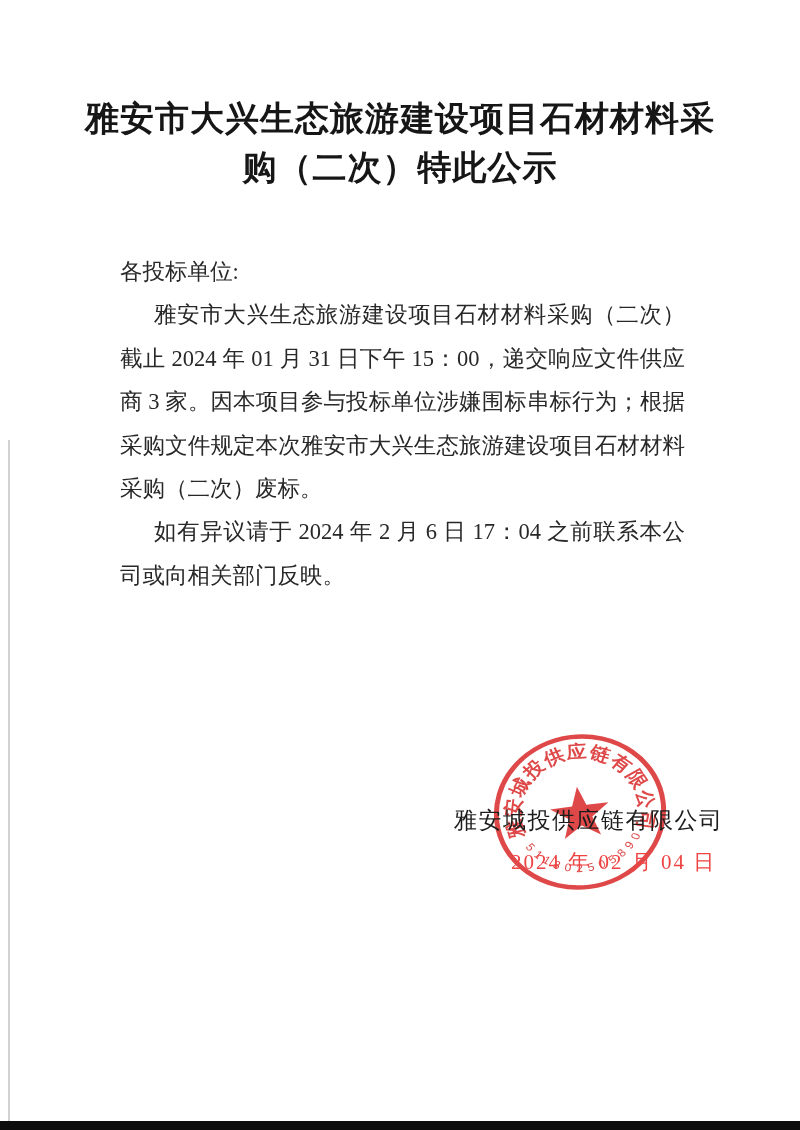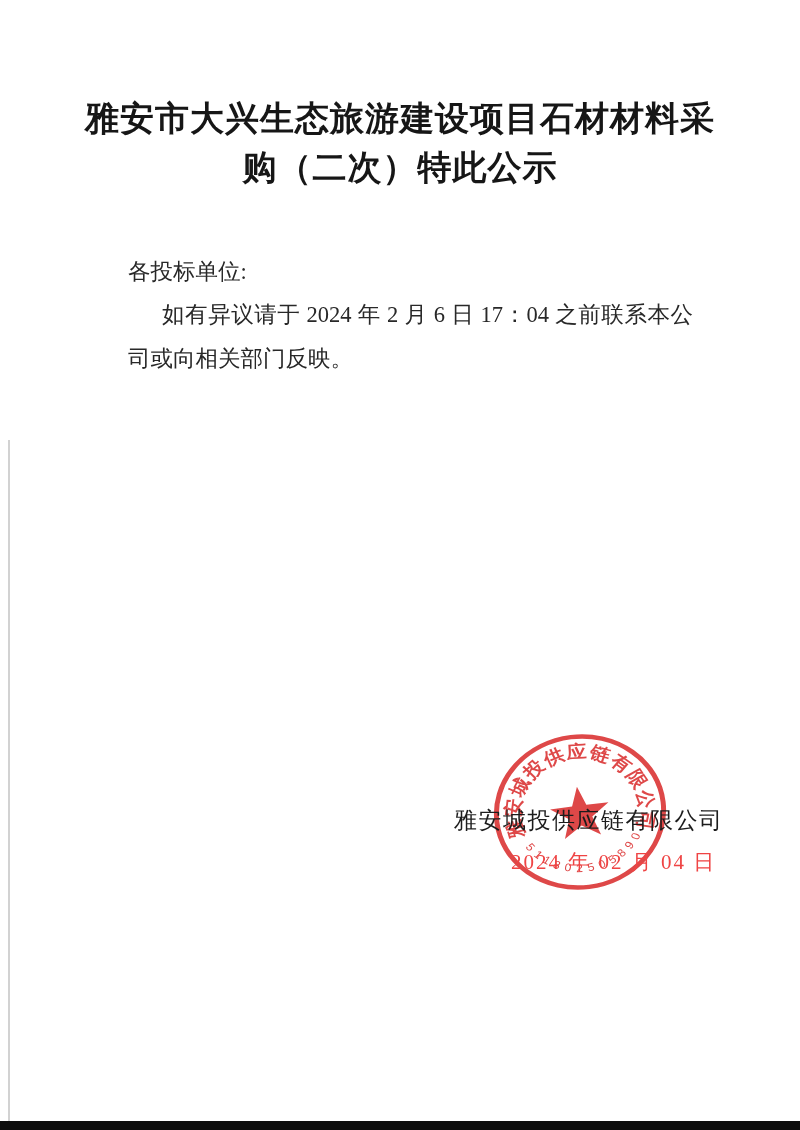--- a/index.html
+++ b/index.html
@@ -44,21 +44,21 @@
     font-size: 34px;
     font-weight: 700;
     line-height: 49px;
     letter-spacing: 1px;
     color: #161616;
   }
   .title .tline { display: block; }
   
   .doc-body {
     position: absolute;
-    left: 128px;
+    left: 120px;
     top: 250px;
     width: 565px;
     font-size: 22.5px;
     line-height: 43.4px;
     color: #282828;
     text-align: justify;
   }
   .doc-body p { margin: 0; }
   .doc-body .para { text-indent: 34px; }
   
@@ -111,20 +111,21 @@
 
   <div class="left-scan-line"></div>
 
   <h1 class="title">
     <span class="tline">雅安市大兴生态旅游建设项目石材材料采</span>
     <span class="tline">购（二次）特此公示</span>
   </h1>
 
   <div class="doc-body">
     <p class="salutation">各投标单位:</p>
+    <p class="para">雅安市大兴生态旅游建设项目石材材料采购（二次）截止 2024 年 01 月 31 日下午 15：00，递交响应文件供应商 3 家。因本项目参与投标单位涉嫌围标串标行为；根据采购文件规定本次雅安市大兴生态旅游建设项目石材材料采购（二次）废标。</p>
     <p class="para">如有异议请于 2024 年 2 月 6 日 17：04 之前联系本公司或向相关部门反映。</p>
   </div>
 
   <svg class="seal" viewBox="0 0 200 200" preserveAspectRatio="none">
     <defs>
       <path id="sealArcTop" d="M 38.0 122.6 A 66 66 0 1 1 162.0 122.6" fill="none"></path>
       <path id="sealArcBottom" d="M 33.8 130.8 A 73 73 0 0 0 166.2 130.8" fill="none"></path>
     </defs>
     <circle cx="100" cy="100" r="92" fill="none" stroke-width="5.5" stroke="#dc3a3a"></circle>
     <polygon points="100,69 107.9,92.1 132.3,92.5 112.8,107.2 120,130.5 100,116.5 80,130.5 87.2,107.2 67.7,92.5 92.1,92.1" fill="#dc3a3a"></polygon>

